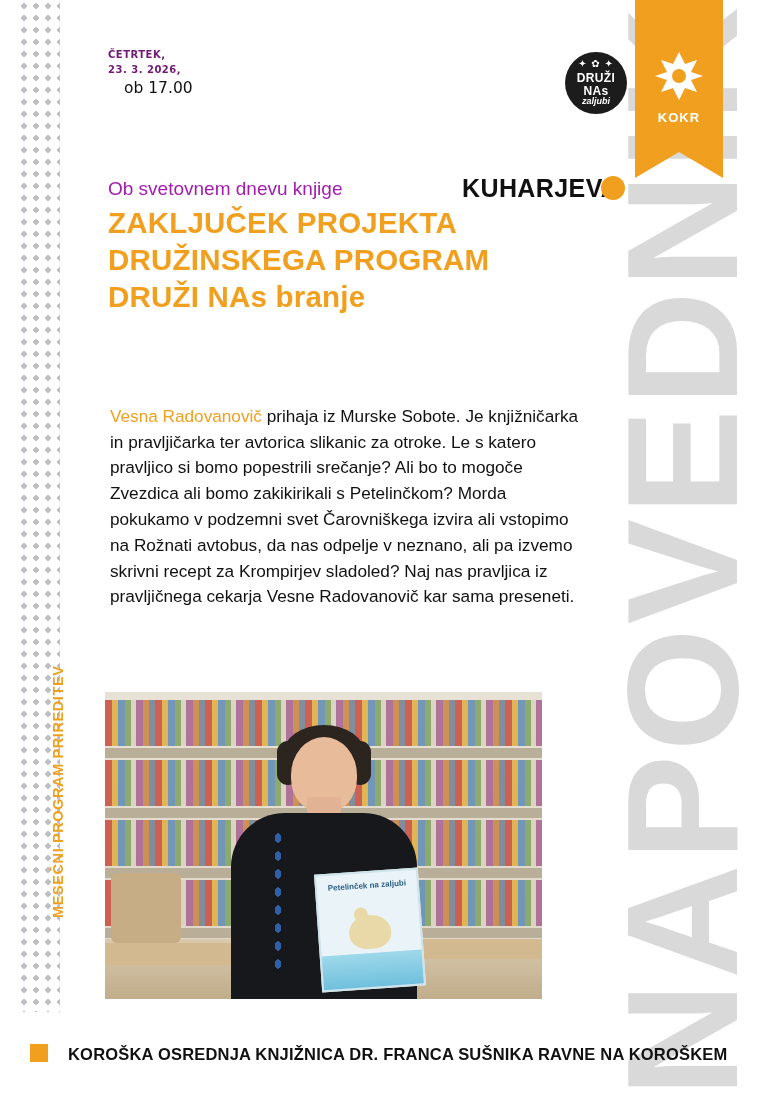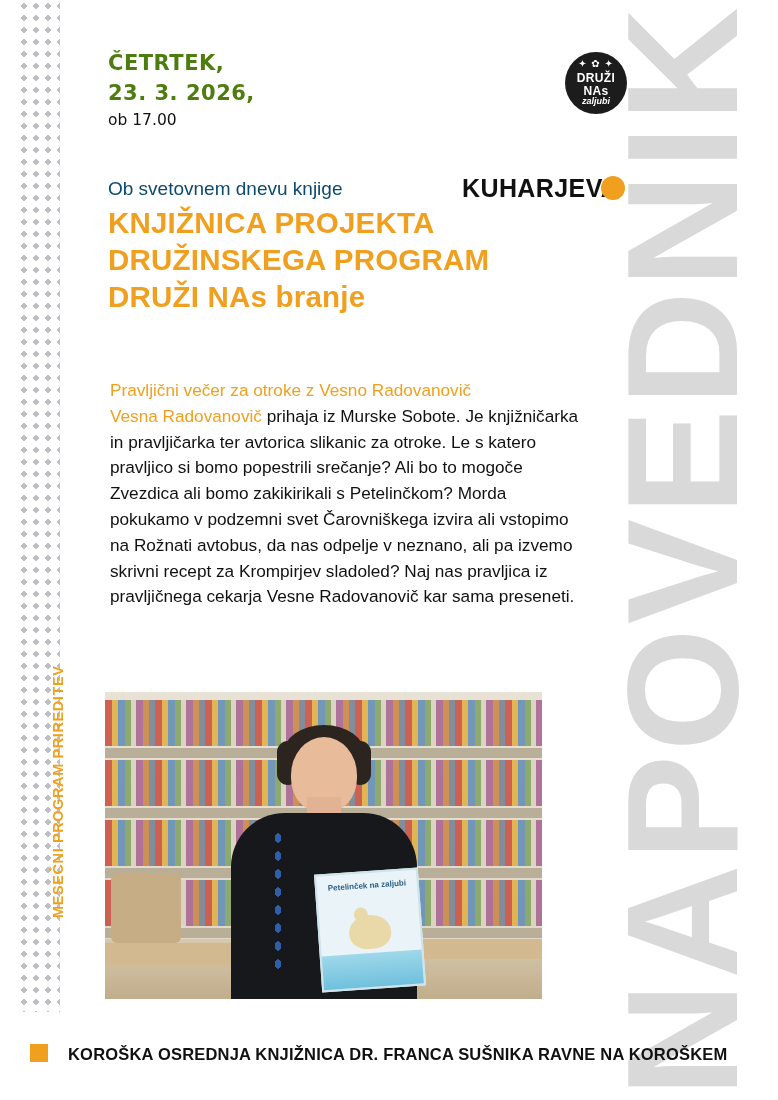--- a/index.html
+++ b/index.html
@@ -126,39 +126,40 @@
   .stamp .glyphs { font-size: 10px; margin-bottom: 2px; letter-spacing: 1px;}
 
   
   .datebox {
     position: absolute;
     left: 108px;
     top: 48px;
     font-family: "DejaVu Sans", sans-serif;
   }
   .datebox .d1, .datebox .d2 {
-    color: #4d7c0f;
-    font-weight: 700;
-    font-size: 21px;
+    color: #701a75;
+    font-weight: 700;
+    font-size: 10px;
     letter-spacing: .5px;
     line-height: 1.45;
   }
   .datebox .d3 {
     color: #111;
     font-size: 15.5px;
     line-height: 1.45;
+    margin-left: 16px;
   }
 
   
   .kicker {
     position: absolute;
     left: 108px;
     top: 178px;
     font-size: 19px;
-    color: #0c4a6e;
+    color: #a21caf;
   }
   .title {
     position: absolute;
     left: 108px;
     top: 204px;
     color: #f0a01e;
     font-weight: 700;
     font-size: 29.5px;
     line-height: 1.26;
     letter-spacing: .2px;
@@ -318,48 +319,57 @@
 <body>
 
 <div class="poster">
 
   <div class="watermark">
     <span>NAPOVEDNIK</span>
   </div>
 
   <div class="dots-col"></div>
 
+  <div class="flag">
+    <div class="flag-logo">
+      <svg width="56" height="56" viewBox="0 0 56 56">
+        <path d="M28 4 L34 16 L46 12 L40 24 L52 28 L40 32 L46 44 L34 40 L28 52 L22 40 L10 44 L16 32 L4 28 L16 24 L10 12 L22 16 Z" fill="#ffffff"></path>
+        <circle cx="28" cy="28" r="7" fill="#f0a01e"></circle>
+      </svg>
+      <div class="kokr">KOKR</div>
+    </div>
+  </div>
 
   <div class="stamp">
     <div class="glyphs">✦ ✿ ✦</div>
     <div class="s1">DRUŽI NAs</div>
     <div class="s2">zaljubi</div>
   </div>
 
   <div class="datebox">
     <div class="d1">ČETRTEK,</div>
     <div class="d2">23. 3. 2026,</div>
     <div class="d3">ob 17.00</div>
   </div>
 
   <div class="kicker">Ob svetovnem dnevu knjige</div>
 
   <div class="title">
-    <div class="ln1">KNJIŽNICA PROJEKTA</div>
+    <div class="ln1">ZAKLJUČEK PROJEKTA</div>
     <div class="ln2">DRUŽINSKEGA PROGRAM</div>
     <div class="ln3">DRUŽI NAs branje</div>
   </div>
 
   <div class="hall">
     <div>KUHARJEVA</div>
   </div>
   <div class="hall-dot"></div>
 
   <div class="body">
-    <span class="hl">Pravljični večer za otroke z Vesno Radovanovič</span><br>
+    <br>
     <span class="hl">Vesna Radovanovič</span><span> prihaja iz Murske Sobote. Je knjižničarka in pravljičarka ter avtorica slikanic za otroke. Le s katero pravljico si bomo popestrili srečanje? Ali bo to mogoče Zvezdica ali bomo zakikirikali s Petelinčkom? Morda pokukamo v podzemni svet Čarovniškega izvira ali vstopimo na Rožnati avtobus, da nas odpelje v neznano, ali pa izvemo skrivni recept za Krompirjev sladoled? Naj nas pravljica iz pravljičnega cekarja Vesne Radovanovič kar sama preseneti.</span>
   </div>
 
   <div class="photo">
     <div class="shelf">
       <div class="books" style="top:8px"></div>
       <div class="band" style="top:56px"></div>
       <div class="books" style="top:68px"></div>
       <div class="band" style="top:116px"></div>
       <div class="books" style="top:128px"></div>

